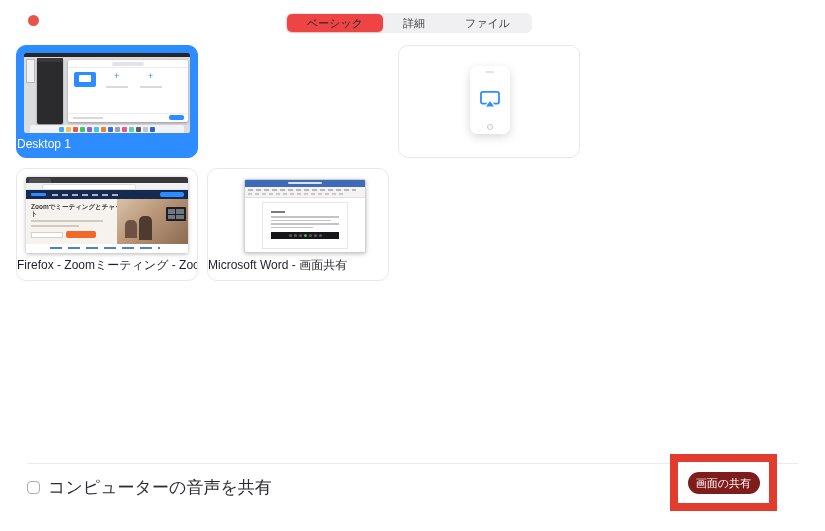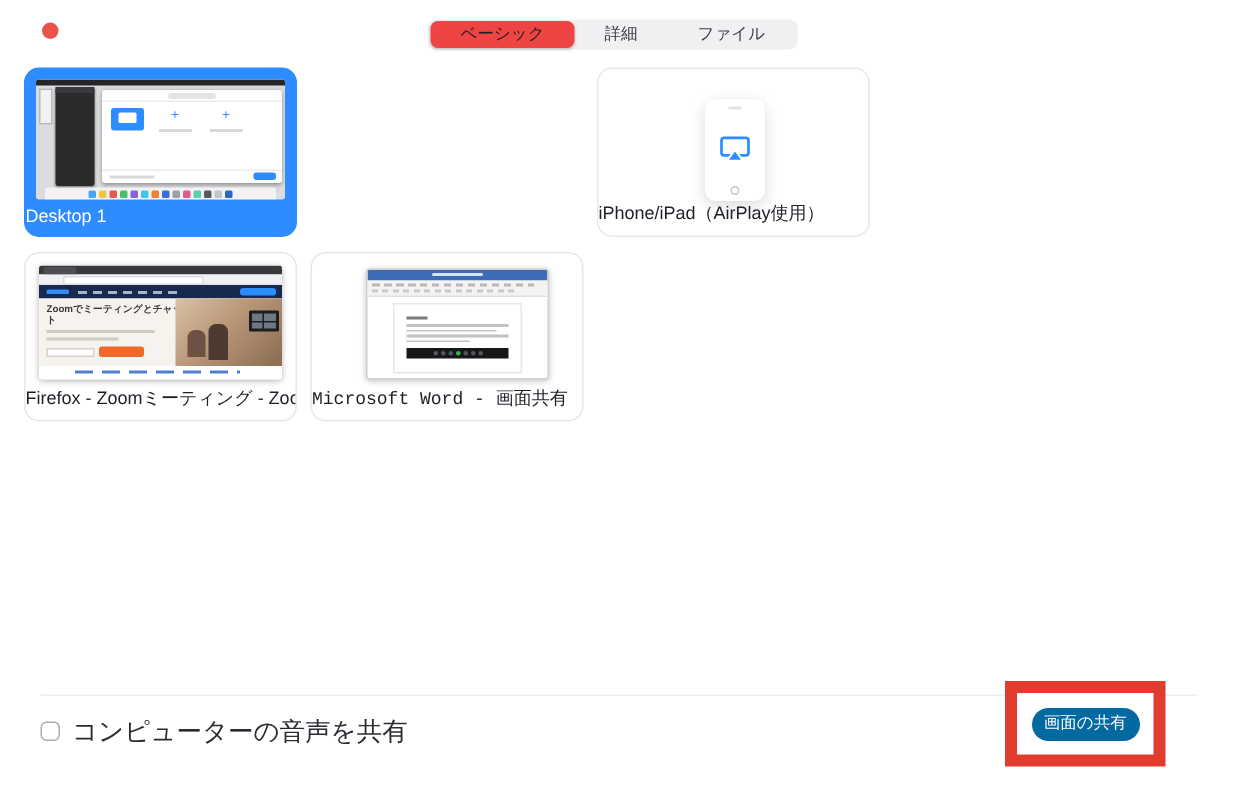--- a/index.html
+++ b/index.html
@@ -154,22 +154,22 @@
   .checks { position:absolute; left:27px; top:476px; display:flex; gap:28px;
     align-items:center; }
   .check { display:flex; align-items:center; gap:8px; cursor:default; }
   .checkbox { width:13px; height:13px; border:1px solid #ababb2; border-radius:4px;
     background:#fff; }
   .check-label { font-size:17px; color:#2b2b33; white-space:nowrap; }
 
   .highlight { position:absolute; left:670px; top:454px; width:107px; height:57px;
     border:8px solid #e23c2e; background:#fff; display:flex; align-items:center;
     justify-content:center; }
-  .share-btn { width:72px; height:22px; background:#0369a1; color:#fff; border:none;
-    border-radius:11px; font-size:11px; font-family:Liberation Mono, monospace; line-height:22px;
+  .share-btn { width:72px; height:22px; background:#7f1d1d; color:#fff; border:none;
+    border-radius:11px; font-size:11px; font-family:Liberation Sans, sans-serif; line-height:22px;
     text-align:center; white-space:nowrap; }
 </style>
 </head>
 <body>
 
 <div class="stage">
 
   <div class="dot-close"></div>
 
   <div class="tabs">
@@ -219,21 +219,20 @@
 
   <div class="tile" style="left:398px; top:45px;">
     <div class="phone phone-airplay">
       <div class="slit"></div>
       <svg class="ap-icon" width="22" height="18" viewBox="0 0 24 20">
         <rect x="2" y="2" width="20" height="13" rx="2" fill="none" stroke="#2d8cff" stroke-width="2"></rect>
         <path d="M12 11 L18 19 H6 Z" fill="#2d8cff" stroke="#ffffff" stroke-width="1.5"></path>
       </svg>
       <div class="home"></div>
     </div>
-    <div class="tile-label">iPhone/iPad（AirPlay使用）</div>
   </div>
 
 
   <div class="tile" style="left:16px; top:168px;">
     <div class="ff-thumb">
       <div class="ff-tabbar"></div>
       <div class="ff-urlbar"></div>
       <div class="ff-nav">
         <div class="ff-navlinks"></div>
       </div>
@@ -257,21 +256,21 @@
               <i></i>
               <i></i>
             </div>
         </div>
       </div>
       <div class="ff-footer"></div>
     </div>
     <div class="tile-label">Firefox - Zoomミーティング - Zoom...</div>
   </div>
 
-  <div class="tile" style="left:207px; top:168px;font-family:Liberation Mono, monospace;">
+  <div class="tile" style="left:207px; top:168px;">
     <div class="word-thumb">
       <div class="word-title"></div>
       <div class="word-ribbon"></div>
       <div class="word-page">
         <div class="word-head"></div>
         <div class="word-line"></div>
         <div class="word-line w2"></div>
         <div class="word-line"></div>
         <div class="word-line w3"></div>
         <div class="word-strip">

